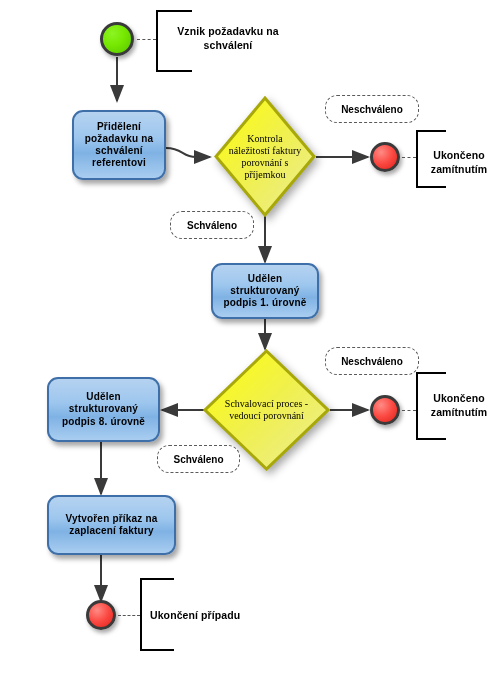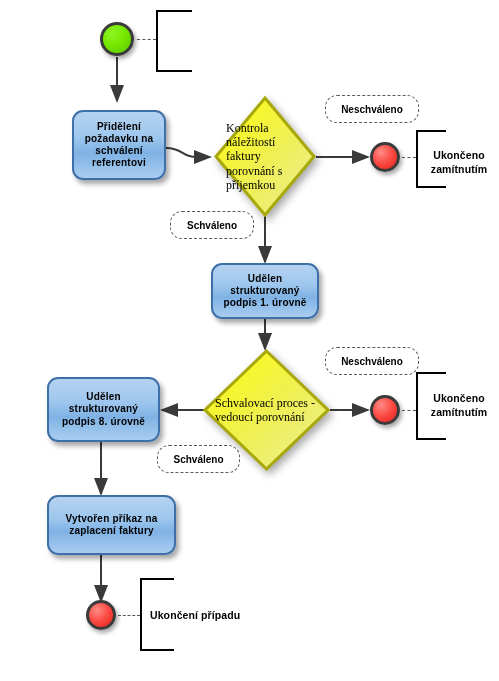--- a/index.html
+++ b/index.html
@@ -59,22 +59,23 @@
     position: absolute;
     inset: 0;
     filter: drop-shadow(3px 4px 4px rgba(0,0,0,0.35));
   }
   .gateway-label {
     position: absolute;
     inset: 0;
     display: flex;
     align-items: center;
     justify-content: center;
+    text-align: center;
     font-family: "Liberation Serif", serif;
-    font-size: 12px;
+    font-size: 10px;
     line-height: 1.2;
     color: #000000;
     padding: 0 12px;
     box-sizing: border-box;
   }
   
   .anno-text {
     position: absolute;
     font-family: "Liberation Sans", sans-serif;
     font-size: 10.5px;
@@ -154,20 +155,21 @@
 
     <line x1="101" y1="441" x2="101" y2="494" stroke="#3a3a3a" stroke-width="2" marker-end="url(#arrowhead)"></line>
 
     <line x1="101" y1="553" x2="101" y2="601" stroke="#3a3a3a" stroke-width="2" marker-end="url(#arrowhead)"></line>
   </svg>
 
   <div class="node start-node" style="left:100px; top:22px; width:34px; height:34px;"></div>
 
   <div class="dash-conn" style="left:137px; top:39px; width:19px;"></div>
   <div class="anno-bracket" style="left:156px; top:10px; width:36px; height:62px;"></div>
+  <div class="anno-text" style="left:163px; top:24px; width:130px;">Vznik požadavku na schválení</div>
 
   <div class="node task-node" style="left:72px; top:110px; width:94px; height:70px;">
     <span class="task-label">Přidělení požadavku na schválení referentovi</span>
   </div>
 
   <div class="gateway-wrap" style="left:214px; top:96px; width:102px; height:121px;">
     <svg class="gateway-shape" viewBox="0 0 102 121">
       <polygon points="51,2 100,60.5 51,119 2,60.5" fill="url(#gw-grad)" stroke="#a8a80a" stroke-width="3"></polygon>
     </svg>
     <div class="gateway-label">Kontrola náležitostí faktury porovnání s příjemkou</div>

